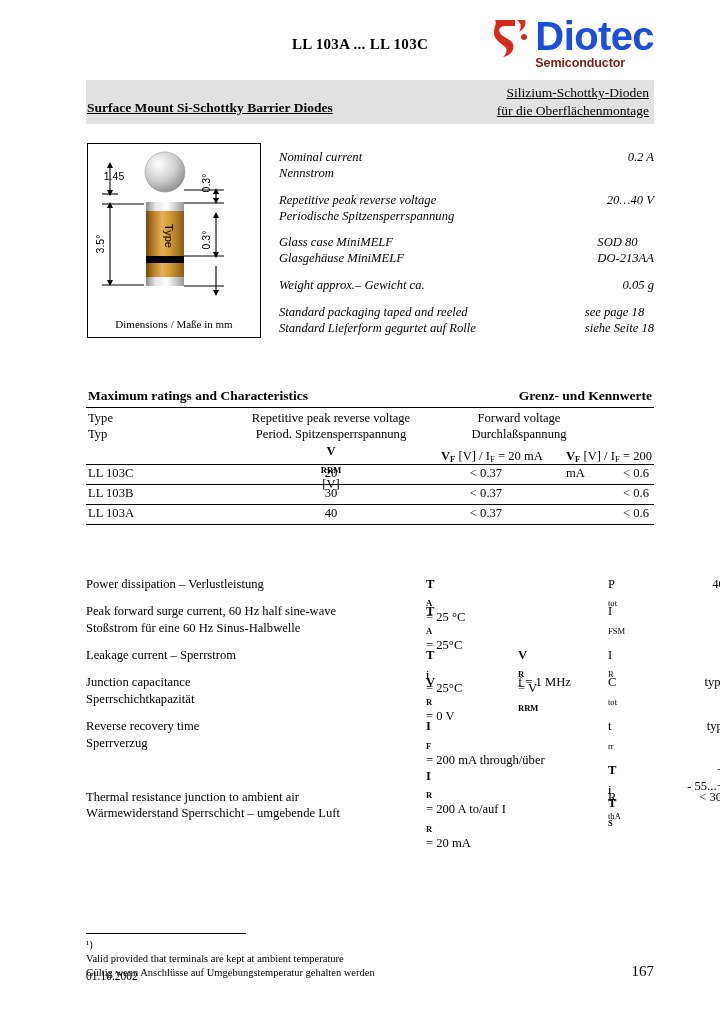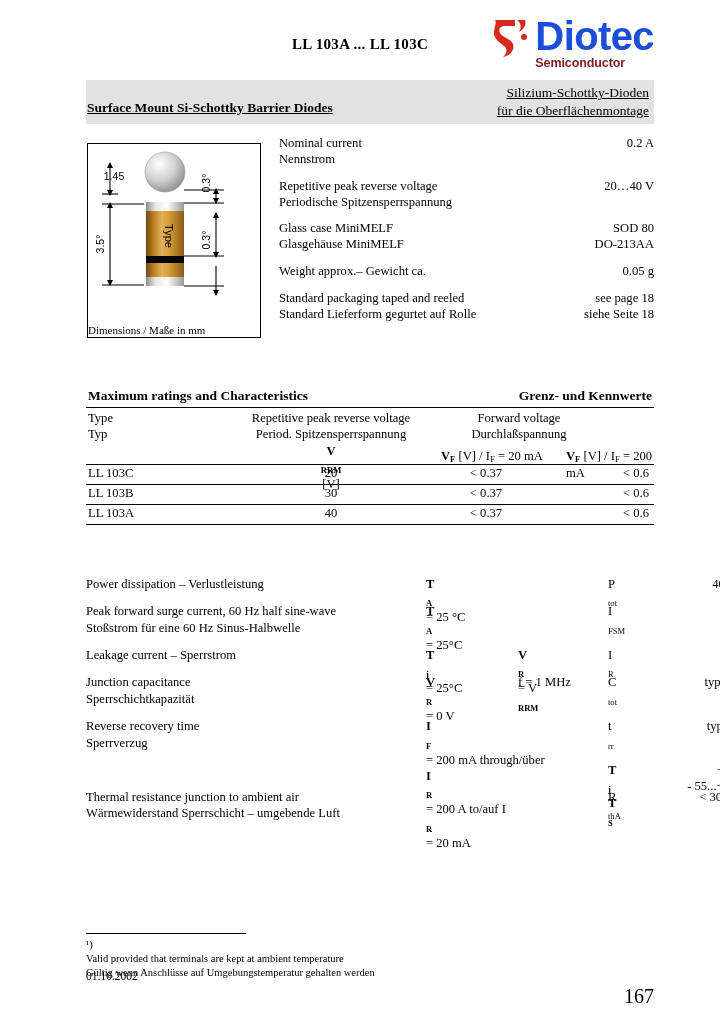--- a/index.html
+++ b/index.html
@@ -92,42 +92,44 @@
   
   .pkg-box {
     position: absolute;
     left: 87px; top: 143px;
     width: 172px; height: 193px;
     border: 1.5px solid #000;
     background: #fff;
   }
   .pkg-caption {
     position: absolute;
-    left: 0; bottom: 1px;
+    left: 0; bottom: 7px;
     width: 100%;
+    text-align: center;
     font-size: 11px;
   }
 
   
   .specs {
     position: absolute;
-    left: 279px; top: 136px;
+    left: 279px; top: 150px;
     width: 375px;
+    font-style: italic;
   }
   .spec-row {
     position: relative;
     margin-bottom: 11px;
     font-size: 12.6px;
     line-height: 1.26;
   }
   .spec-desc { display: block; }
   .spec-val {
     position: absolute;
     right: 0; top: 0;
-    text-align: right;
+    text-align: left;
   }
   .spec-val span { display: block; }
 
   
   .ratings {
     position: absolute;
     left: 86px; top: 388px;
     width: 568px;
   }
   .ratings-title {
@@ -218,22 +220,21 @@
   .footnote .fn-text span { display: block; }
 
   .footer-date {
     position: absolute;
     left: 86px; top: 970px;
     font-size: 11.5px;
   }
   .footer-page {
     position: absolute;
     right: 66px; top: 963px;
-    font-size: 20px;
-    margin-top: 22px;
+    font-size: 15px;
   }
 
   sub { font-size: 0.68em; vertical-align: -0.22em; }
 </style>
 </head>
 <body>
 
 <div class="page">
 
   <div class="doc-title">LL 103A ... LL 103C</div>

